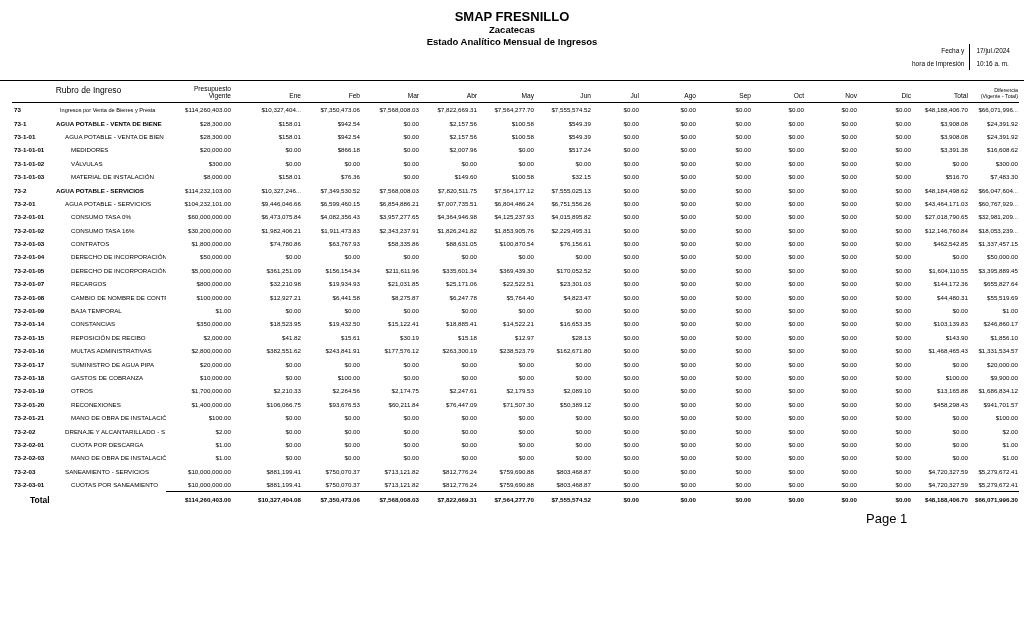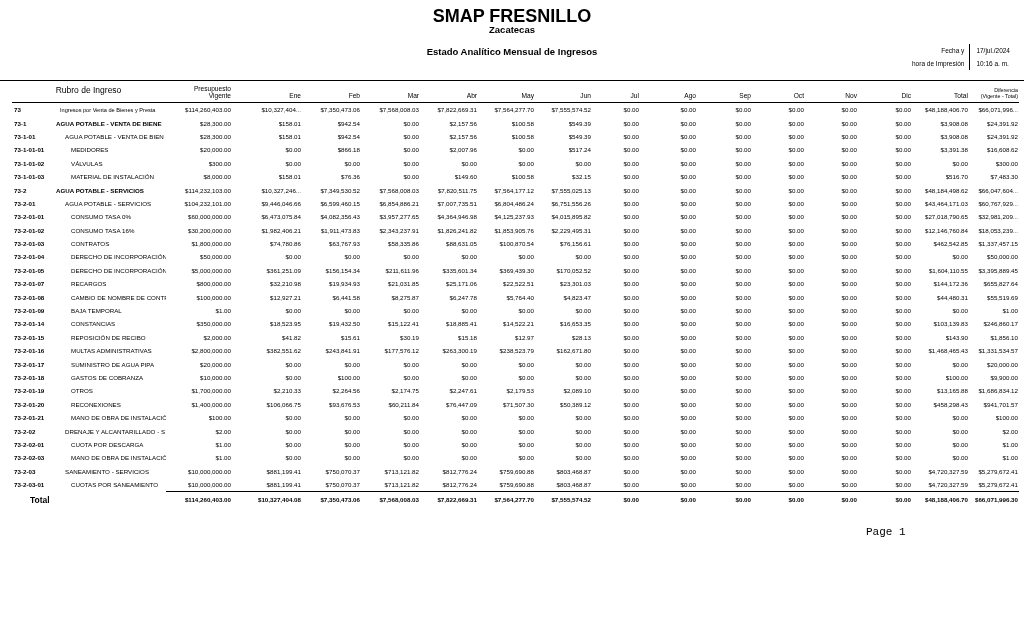--- a/index.html
+++ b/index.html
@@ -12,23 +12,23 @@
   .logo{display:flex;align-items:center;height:26px;}
   .logo-mark{position:relative;display:inline-block;width:22px;height:22px;border-radius:50%;
     background-image:radial-gradient(circle,#f7941d 1.05px,rgba(247,148,29,0) 1.3px);
     background-size:4px 4px;}
   .logo-mark::after{content:"";position:absolute;left:8px;top:-4px;width:6px;height:6px;border-radius:50%;background:#f7941d;}
   .logo-text{font-weight:bold;font-size:19px;letter-spacing:.5px;color:#3a2d91;margin-left:-6px;line-height:20px;}
   .usr-line{font-size:6px;color:#333;margin-top:4px;line-height:8px;}
   .rep-line{font-size:6px;color:#333;line-height:8px;}
 
   .title-block{position:absolute;left:0;right:0;top:9px;text-align:center;}
-  .t1{font-size:18px;font-weight:bold;line-height:15px;}
+  .t1{font-size:13px;font-weight:bold;line-height:15px;}
   .t2{font-size:9.5px;font-weight:bold;line-height:12px;}
-  .t3{font-size:9.5px;font-weight:bold;line-height:12px;margin-top:10px;}
+  .t3{font-size:9.5px;font-weight:bold;line-height:12px;}
   .t4{font-size:8.5px;font-weight:bold;line-height:11px;}
 
   .print-block{position:absolute;right:14px;top:44px;display:grid;
     grid-template-columns:auto auto;column-gap:0;font-size:6.5px;line-height:13px;}
   .pb-label{text-align:right;padding-right:5px;}
   .pb-value{border-left:1px solid #000;padding-left:6px;text-align:left;}
 
   
   table.report{border-collapse:collapse;table-layout:fixed;width:1007px;margin:2px 0 0 12px;}
   thead th{font-weight:normal;font-size:6.6px;text-align:right;vertical-align:bottom;
@@ -41,21 +41,21 @@
   td.label{font-size:6.2px;}
   td.lvl0{font-size:5.6px;padding-left:8px;}
   td.lvl1{font-weight:bold;padding-left:4px;}
   td.lvl2{padding-left:13px;}
   td.lvl3{padding-left:19px;}
   td.num{text-align:right;font-size:6.2px;padding-right:1px;}
   tfoot td{height:15px;}
   tfoot td.num{font-weight:bold;border-top:1px solid #000;}
   tfoot td.total-label{font-weight:bold;font-size:8.5px;padding-left:18px;}
 
-  .page-footer{position:absolute;left:866px;top:526px;font-size:11px;font-family:Liberation Mono, monospace;}
+  .page-footer{position:absolute;left:866px;top:511px;font-size:13px;}
 </style>
 </head>
 <body>
 
 <div class="page">
 
   <div class="hdr">
 
     <div class="title-block">
       <div class="t1">SMAP FRESNILLO</div>

